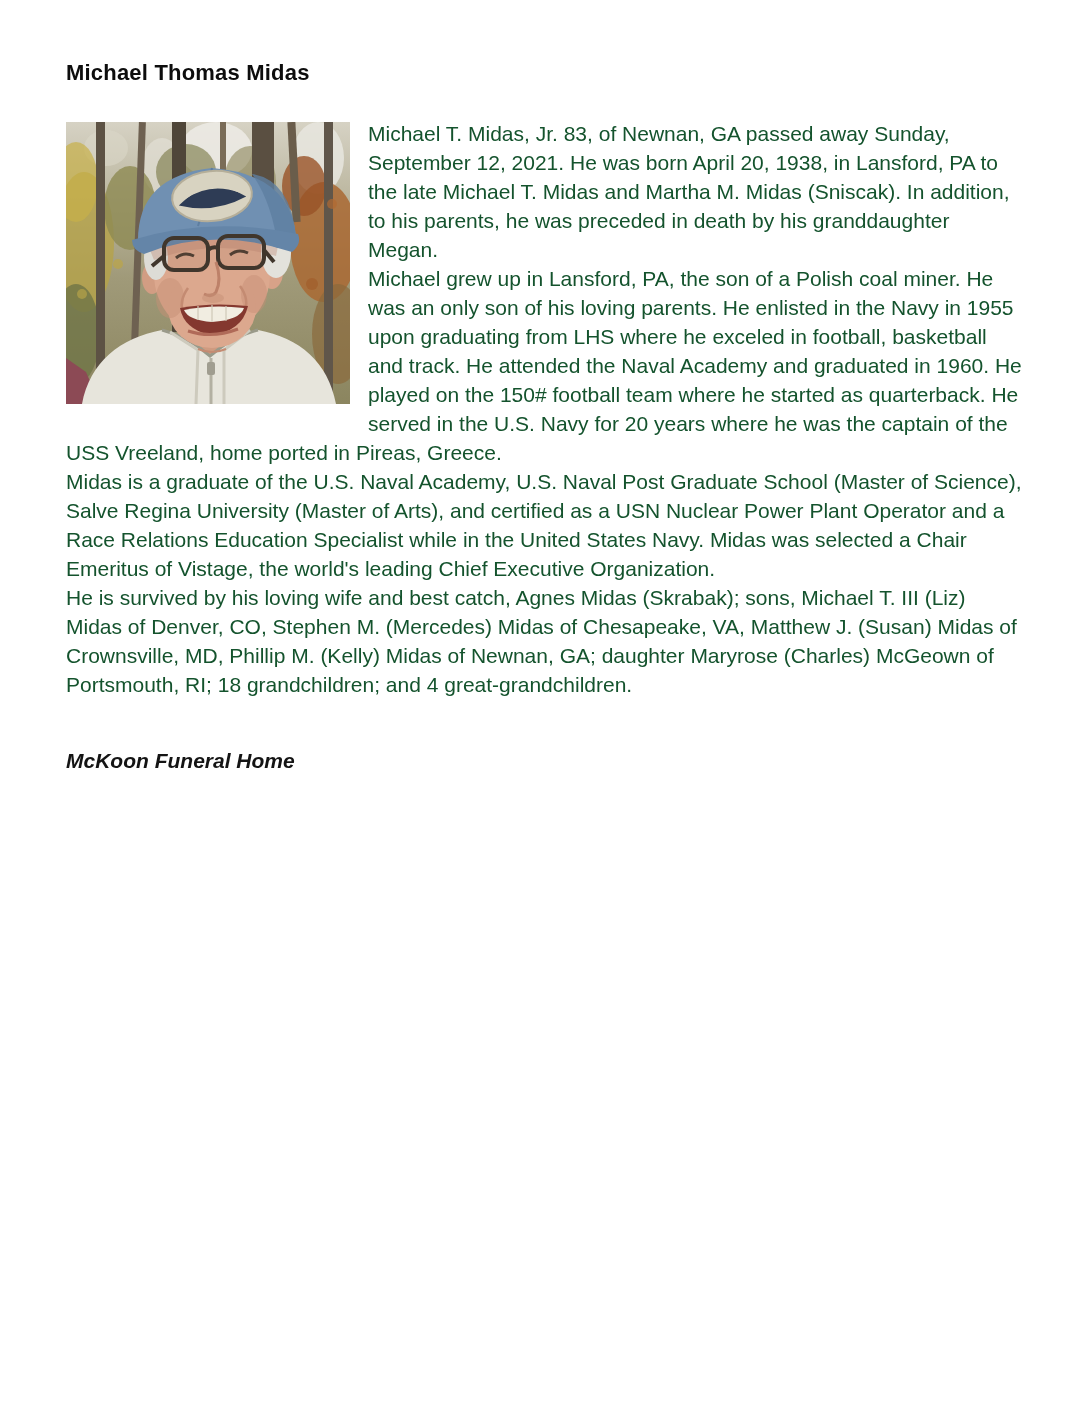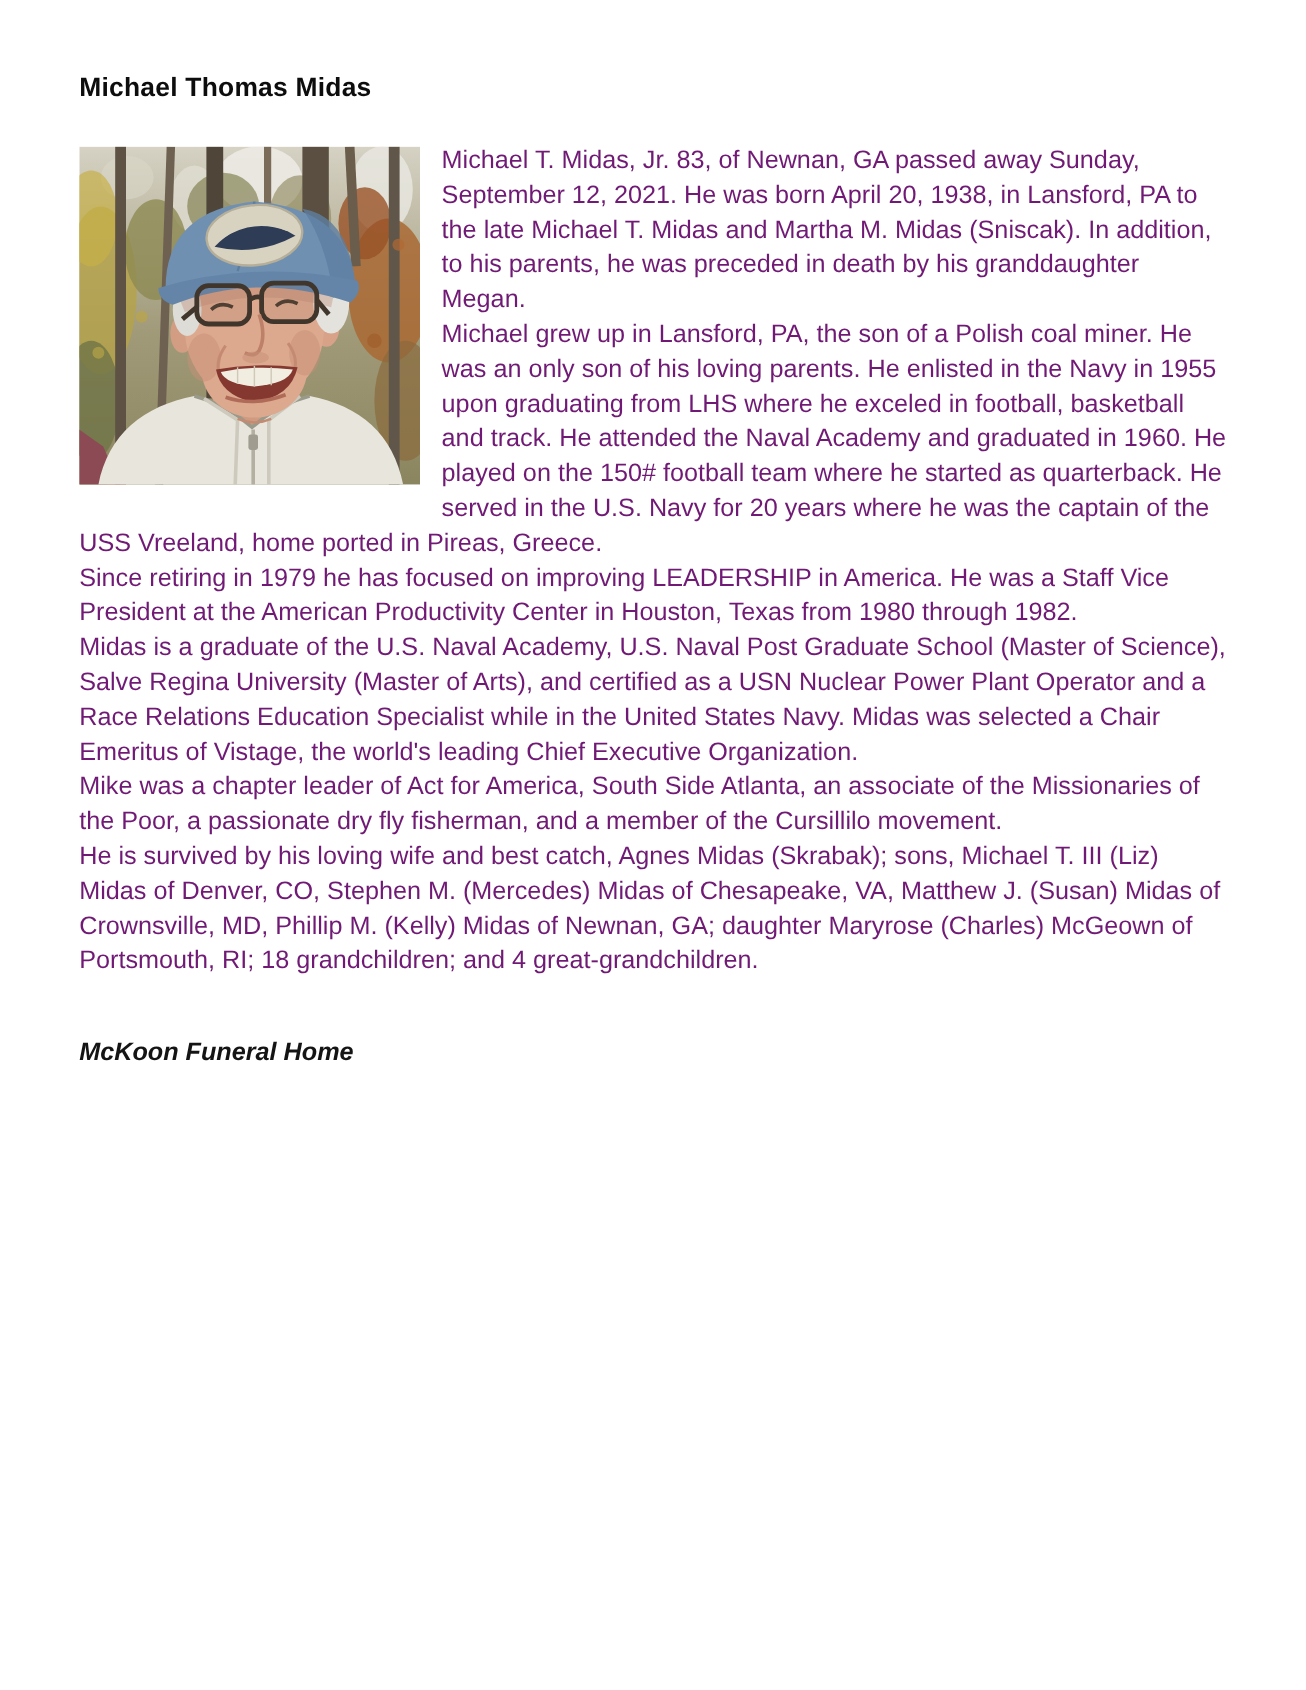--- a/index.html
+++ b/index.html
@@ -38,21 +38,21 @@
     height: 282px;
     margin: 3px 18px 13px 0;
     overflow: hidden;
     line-height: 0;
   }
   .para {
     margin: 0;
     font-size: 21px;
     line-height: 29px;
     text-align: left;
-    color: #701a75;
+    color: #14532d;
   }
   .signature {
     margin: 47px 0 0 0;
     font-size: 21px;
     line-height: 29px;
     font-weight: 700;
     font-style: italic;
     color: #141414;
   }
 </style>
@@ -167,22 +167,20 @@
           <path d="M 132 184 L 132 198 M 146 183 L 146 200 M 160 184 L 160 199" stroke="#cfc9b8" stroke-width="1.2"></path>
           <path d="M 122 209 Q 146 217 172 207" stroke="#b06a58" stroke-width="3" fill="none"></path>
 
           <path d="M 132 227 Q 146 233 160 227" stroke="#c48b72" stroke-width="2" fill="none"></path>
         </g>
       </svg>
     </div>
 
     <p class="para">Michael T. Midas, Jr. 83, of Newnan, GA passed away Sunday, September 12, 2021. He was born April 20, 1938, in Lansford, PA to the late Michael T. Midas and Martha M. Midas (Sniscak). In addition, to his parents, he was preceded in death by his granddaughter Megan.</p>
     <p class="para">Michael grew up in Lansford, PA, the son of a Polish coal miner. He was an only son of his loving parents. He enlisted in the Navy in 1955 upon graduating from LHS where he exceled in football, basketball and track. He attended the Naval Academy and graduated in 1960. He played on the 150# football team where he started as quarterback. He served in the U.S. Navy for 20 years where he was the captain of the USS Vreeland, home ported in Pireas, Greece.</p>
-    <p class="para">Since retiring in 1979 he has focused on improving LEADERSHIP in America. He was a Staff Vice President at the American Productivity Center in Houston, Texas from 1980 through 1982.</p>
     <p class="para">Midas is a graduate of the U.S. Naval Academy, U.S. Naval Post Graduate School (Master of Science), Salve Regina University (Master of Arts), and certified as a USN Nuclear Power Plant Operator and a Race Relations Education Specialist while in the United States Navy. Midas was selected a Chair Emeritus of Vistage, the world's leading Chief Executive Organization.</p>
-    <p class="para">Mike was a chapter leader of Act for America, South Side Atlanta, an associate of the Missionaries of the Poor, a passionate dry fly fisherman, and a member of the Cursillilo movement.</p>
     <p class="para">He is survived by his loving wife and best catch, Agnes Midas (Skrabak); sons, Michael T. III (Liz) Midas of Denver, CO, Stephen M. (Mercedes) Midas of Chesapeake, VA, Matthew J. (Susan) Midas of Crownsville, MD, Phillip M. (Kelly) Midas of Newnan, GA; daughter Maryrose (Charles) McGeown of Portsmouth, RI; 18 grandchildren; and 4 great-grandchildren.</p>
 
   </div>
 
   <p class="signature">McKoon Funeral Home</p>
 
 </div>
 
 </body></html>

